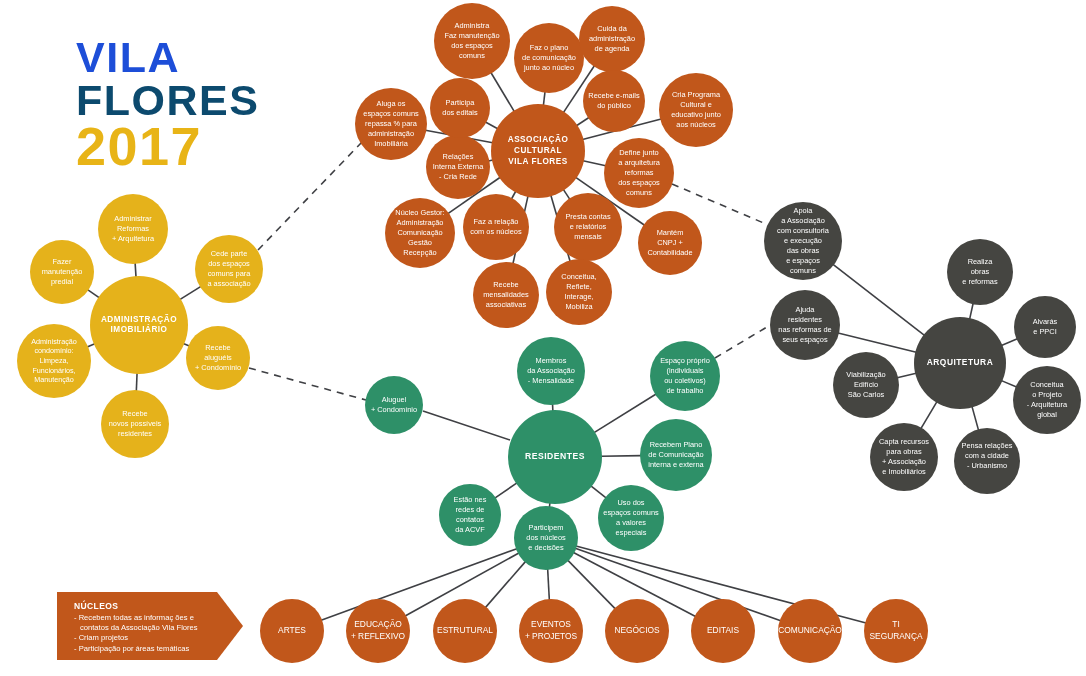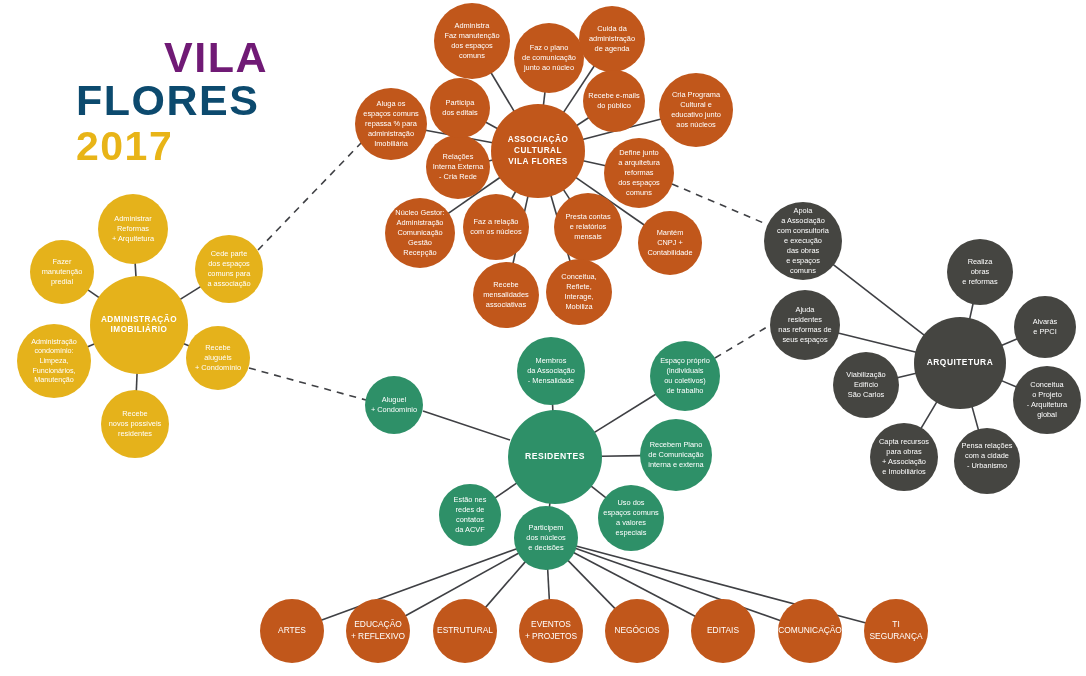--- a/index.html
+++ b/index.html
@@ -11,21 +11,21 @@
   .edge{stroke:#3f4044;stroke-width:1.6;fill:none;}
   .edge-dashed{stroke:#3f4044;stroke-width:1.6;fill:none;stroke-dasharray:7 6;}
   .node-circle{stroke:none;}
   .node-label{fill:#ffffff;text-anchor:middle;dominant-baseline:middle;
               font-family:"Liberation Sans","DejaVu Sans",sans-serif;}
   .hub-label{font-weight:bold;letter-spacing:.5px;}
   
   #title{position:absolute;left:76px;top:36px;width:280px;}
   #title .l1,#title .l2{font-weight:bold;font-size:43px;line-height:43px;
        letter-spacing:1.5px;color:#43433f;}
-  #title .l3{font-weight:bold;font-size:41px;line-height:48px;
+  #title .l3{font-weight:bold;font-size:54px;line-height:48px;
        letter-spacing:1.5px;color:#E8B417;}
   
   #nucleos-banner{position:absolute;left:57px;top:592px;width:186px;height:68px;}
   #nucleos-banner svg{position:absolute;inset:0;}
   #nucleos-text{position:absolute;left:17px;top:9px;width:160px;color:#fff;}
   #nucleos-text .nb-title{font-weight:bold;font-size:8.5px;letter-spacing:.4px;
        margin-bottom:2px;}
   #nucleos-text .nb-item{font-size:7.6px;line-height:10.2px;}
   #nucleos-text .nb-item .ind{display:block;padding-left:6px;}
 </style>
@@ -275,19 +275,33 @@
           <text class="node-label" x="810" font-size="8.4" fill="#ffffff"><tspan x="810" y="631">COMUNICAÇÃO</tspan></text>
         </g>
         <g>
           <circle cx="896" cy="631" r="32" fill="#C1571B" class="node-circle"></circle>
           <text class="node-label" x="896" font-size="8.4" fill="#ffffff"><tspan x="896" y="625.372">TI</tspan><tspan x="896" y="636.6279999999999">SEGURANÇA</tspan></text>
         </g>
       </g>
   </svg>
 
   <div id="title">
-    <div class="l1" style="color: #701a75; text-align: center;">VILA</div>
+    <div class="l1" style="color: #1d4ed8;">VILA</div>
     <div class="l2" style="color: #0c4a6e;">FLORES</div>
     <div class="l3" style="color: rgb(232, 180, 23);">2017</div>
   </div>
 
+  <div id="nucleos-banner">
+    <svg viewBox="0 0 186 68">
+      <polygon points="0,0 160,0 186,34 160,68 0,68" fill="#C1571B"></polygon>
+    </svg>
+    <div id="nucleos-text">
+      <div class="nb-title">NÚCLEOS</div>
+      <div class="nb-item">- Recebem todas  as informaç ões e</div>
+      <div class="nb-item">
+          <span class="ind">contatos da Associação Vila Flores</span>
+        </div>
+      <div class="nb-item">- Criam projetos</div>
+      <div class="nb-item">- Participação por áreas temáticas</div>
+    </div>
+  </div>
 
 </div>
 
 </body></html>

